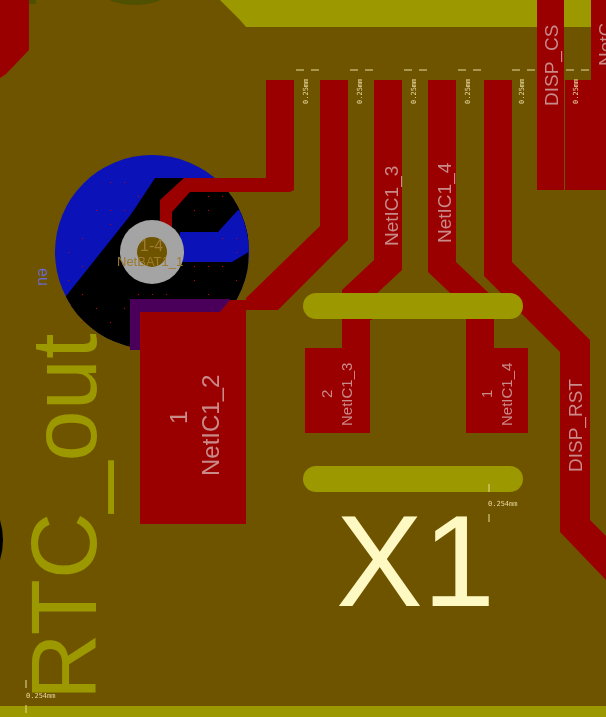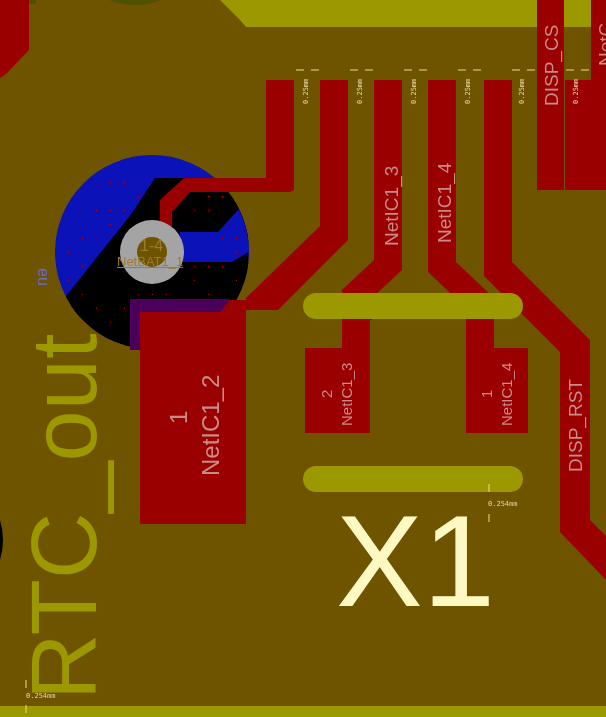--- a/index.html
+++ b/index.html
@@ -161,18 +161,18 @@
 
 <div class="rot pad-label" style="left:165px; top:424px; font-size:24px;">1</div>
 <div class="rot pad-label" style="left:197px; top:476px; font-size:24px;">NetIC1_2</div>
 
 <div class="rot pad-label" style="left:318px; top:398px; font-size:15px;">2</div>
 <div class="rot pad-label" style="left:338px; top:426px; font-size:15px;">NetIC1_3</div>
 <div class="rot pad-label" style="left:478px; top:398px; font-size:15px;">1</div>
 <div class="rot pad-label" style="left:498px; top:426px; font-size:15px;">NetIC1_4</div>
 
 <div style="position:absolute; left:140px; top:237px; font-size:16px; color:#9c7a30; font-family:'Liberation Sans', sans-serif;">1-4</div>
-<div style="position:absolute; left:117px; top:254px; font-size:13px; color:#9c7a30; font-family:'Liberation Sans', sans-serif;text-decoration:underline;">NetBAT1_1</div>
+<div style="position:absolute; left:117px; top:254px; font-size:13px; color:#9c7a30; font-family:'Liberation Sans', sans-serif;">NetBAT1_1</div>
 
 <div class="rot" style="left:52px; top:268px; font-size:16px; color:#6a6ad0; transform:rotate(90deg); transform-origin:0 0;">eu</div>
 
 <div class="rot" style="left:18px; top:700px; font-size:92px; color:#9c9800; font-family:'Liberation Sans', sans-serif; line-height:1;">RTC_out</div>
 <div style="position:absolute; left:336px; top:496px; font-size:130px; color:#fef9c3; font-family:'Liberation Sans', sans-serif; line-height:1;text-align:center;">X1</div>
 
 </body></html>

